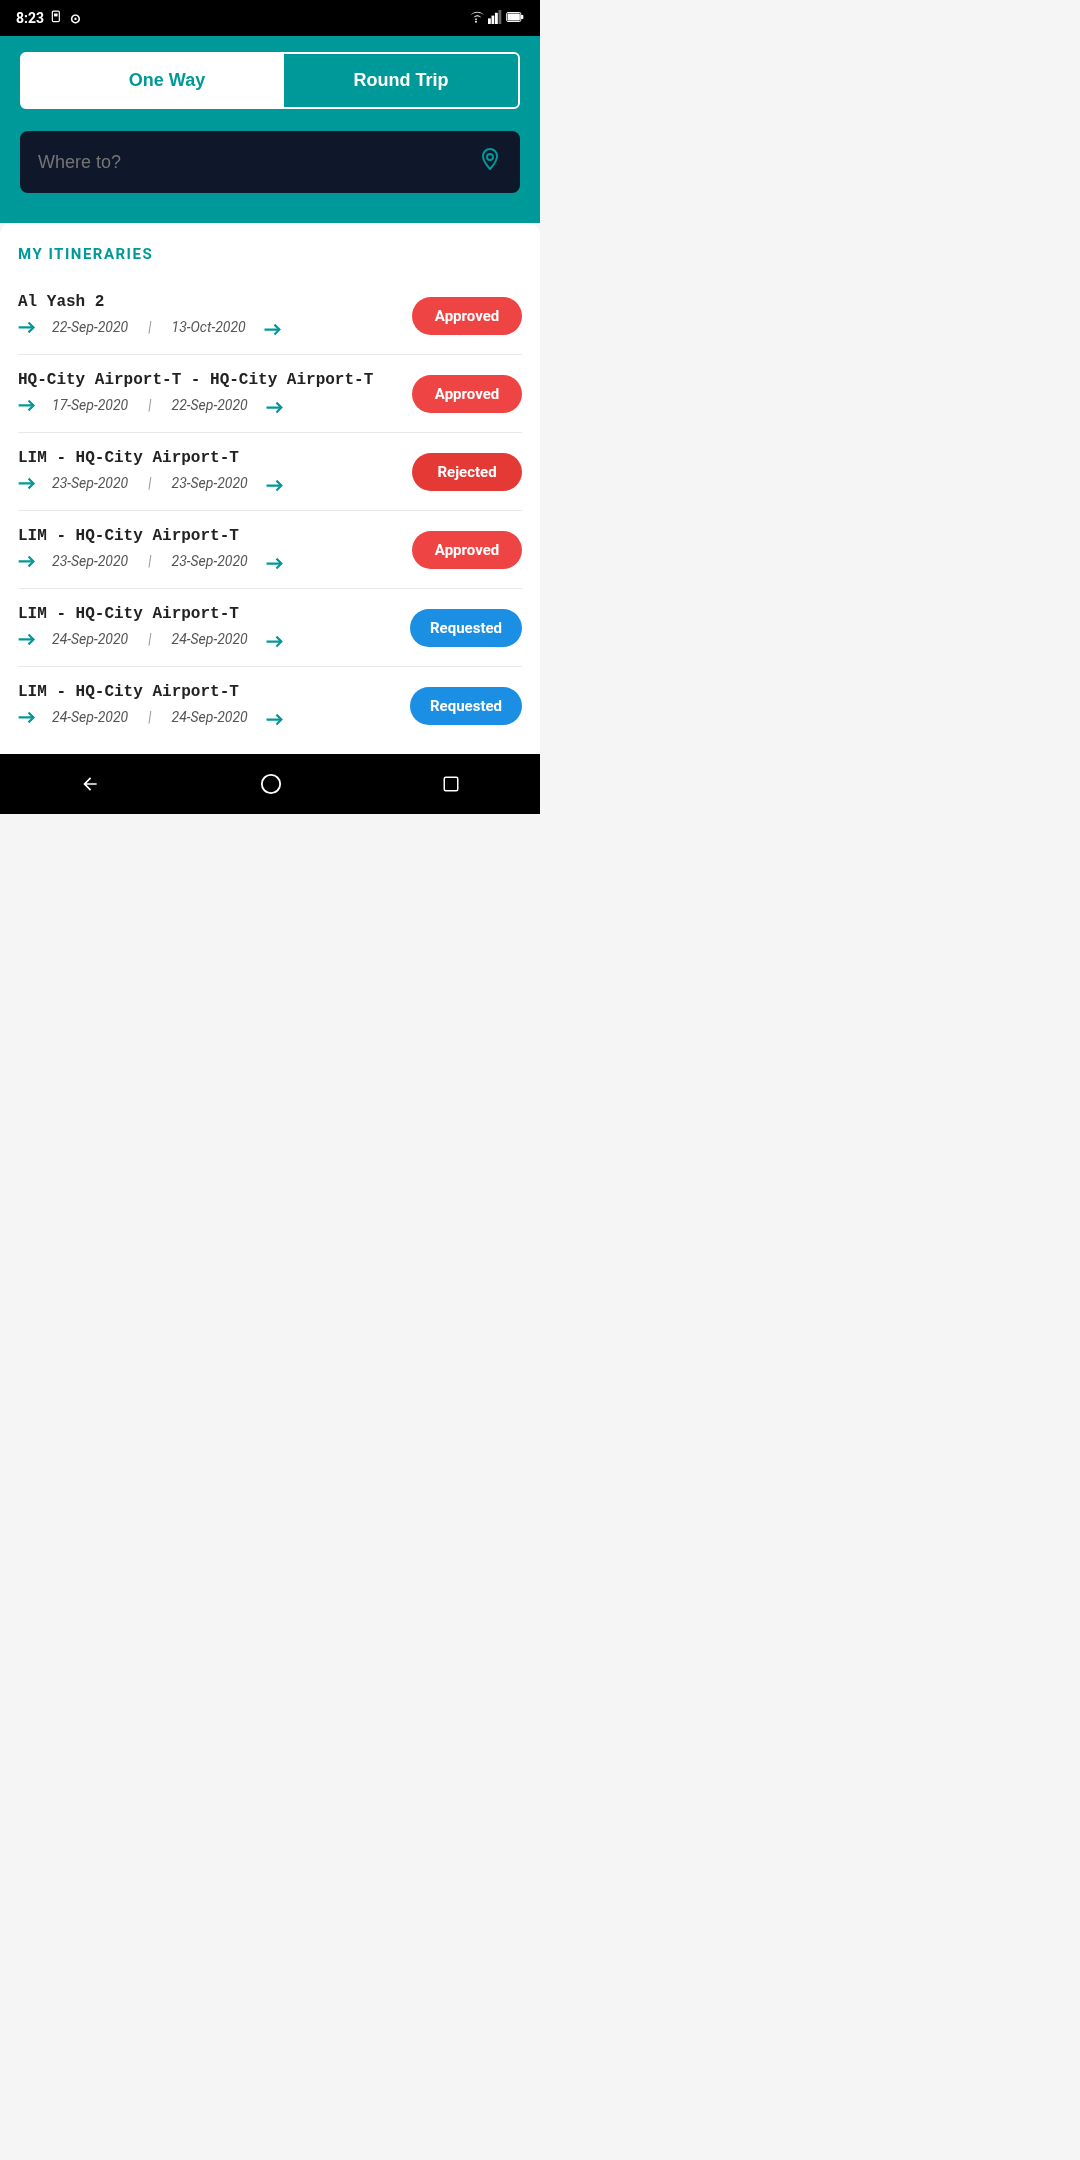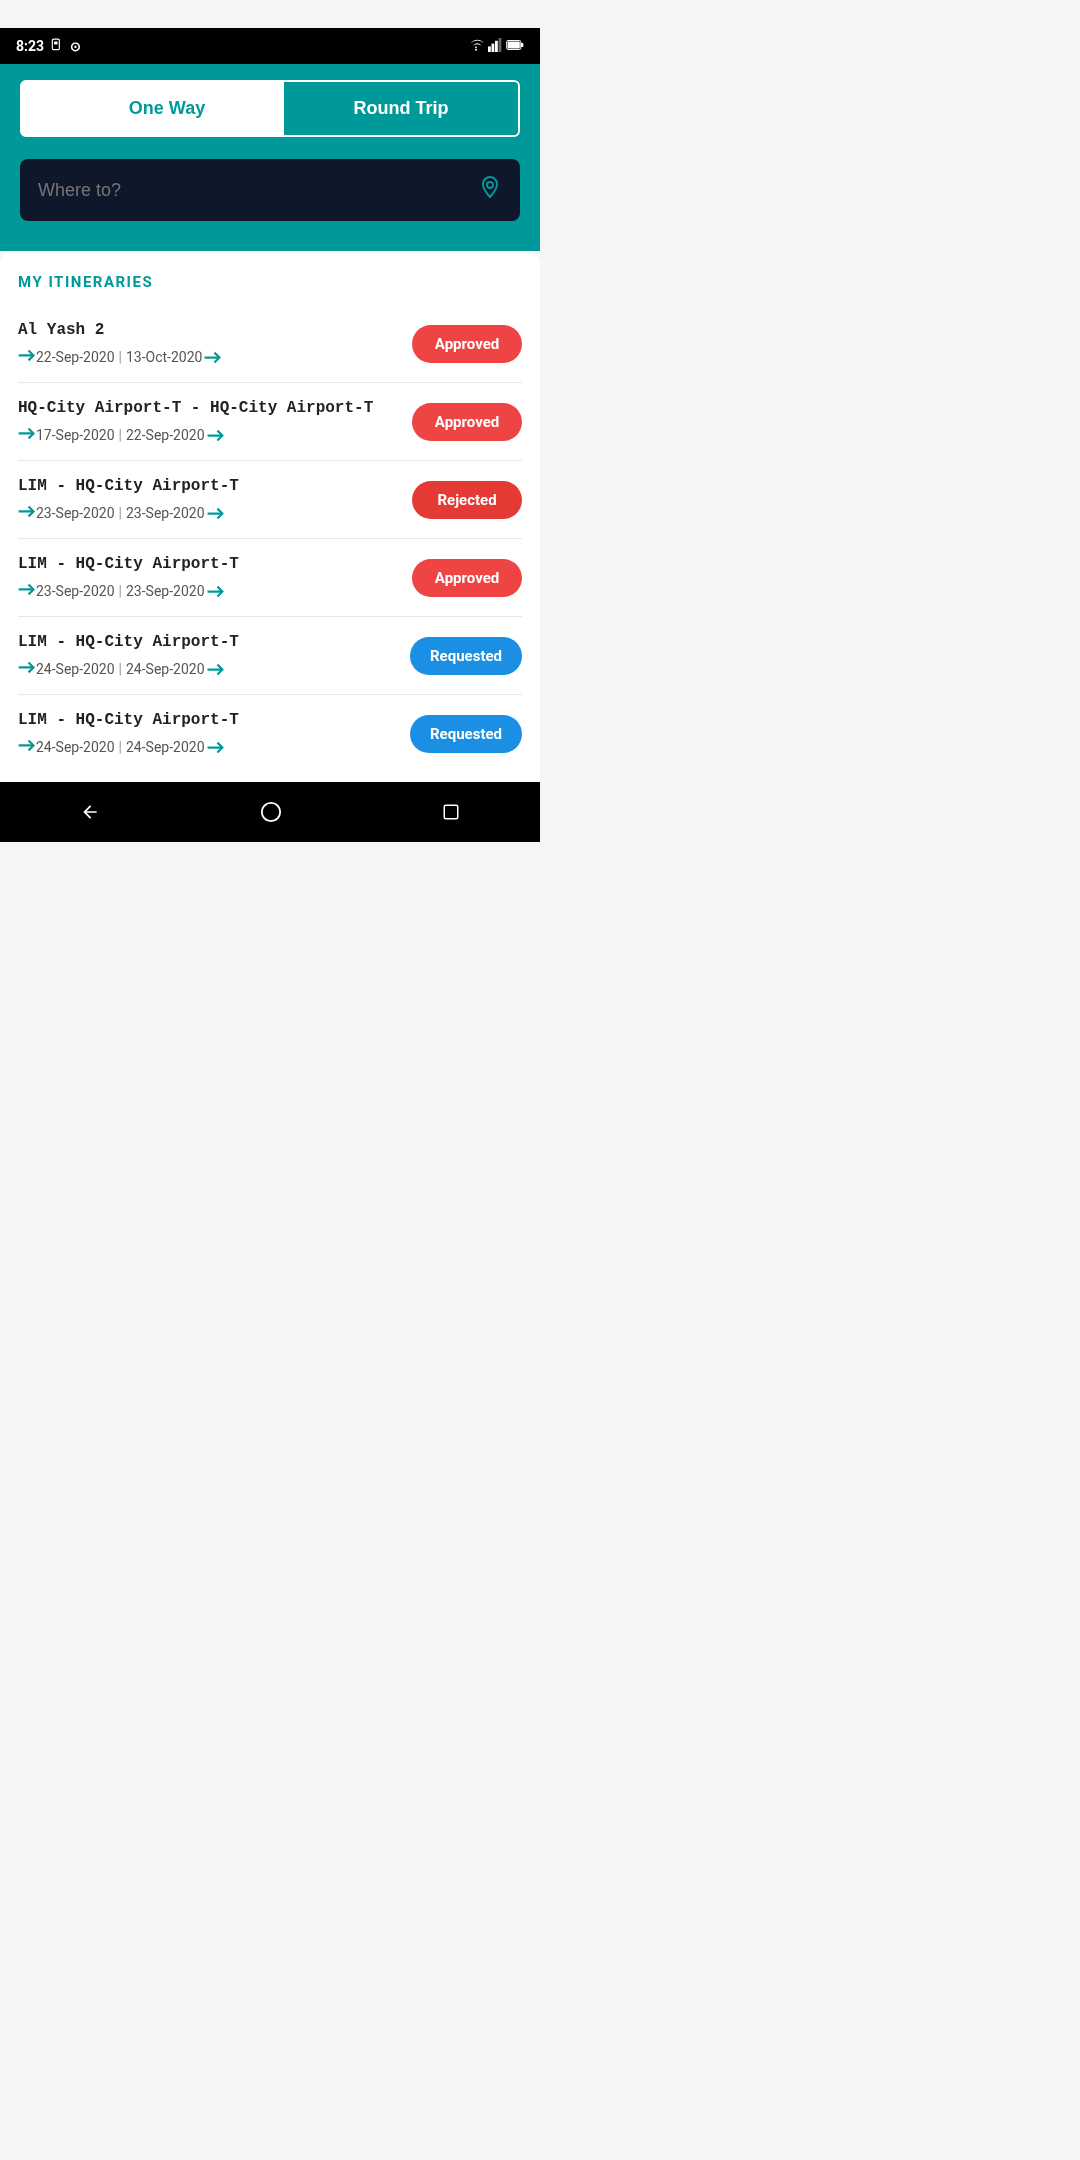--- a/index.html
+++ b/index.html
@@ -16,21 +16,20 @@
     .status-bar {
       background: #000;
       color: #fff;
       display: flex;
       justify-content: space-between;
       align-items: center;
       padding: 6px 16px;
       height: 36px;
       font-size: 14px;
       font-weight: bold;
-      margin-top: 28px;
     }
     .status-bar-left { display: flex; align-items: center; gap: 6px; }
     .status-bar-right { display: flex; align-items: center; gap: 6px; }
     .status-icons { display: flex; align-items: center; gap: 4px; }
 
     
     .header {
       background: #009999;
       padding: 16px 20px 30px;
     }
@@ -146,24 +145,25 @@
     .itinerary-left { flex: 1; }
     .itinerary-name {
       font-size: 16px;
       font-weight: bold;
       color: #222;
       margin-bottom: 8px;
       font-family: Liberation Mono, monospace;
     }
     .itinerary-dates {
       display: flex;
-      align-items: center;
-      gap: 4px;
+      align-items: flex-start;
+      gap: 20px;
       font-size: 14px;
       color: #555;
+      font-style: italic;
     }
     .date-icon-up {
       color: #009999;
       font-size: 16px;
       transform: rotate(45deg);
       display: inline-block;
     }
     .date-icon-down {
       color: #009999;
       font-size: 16px;

